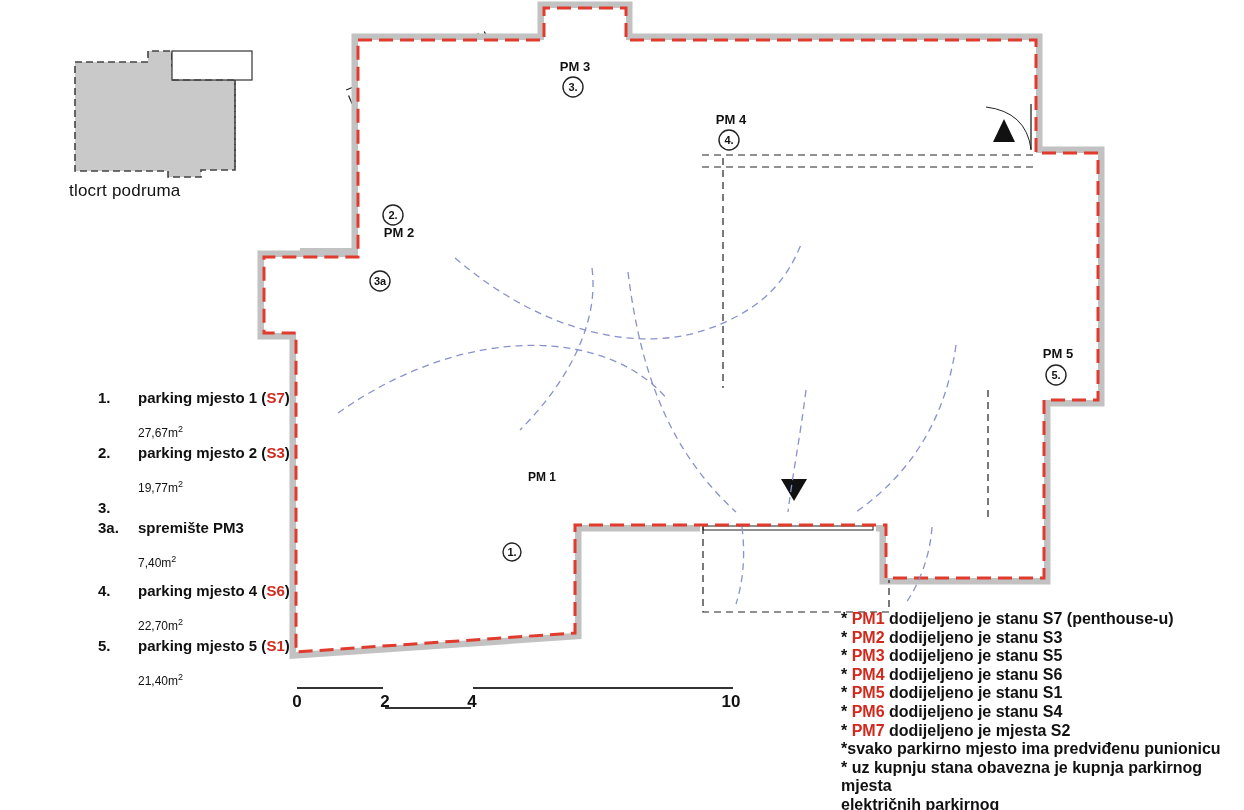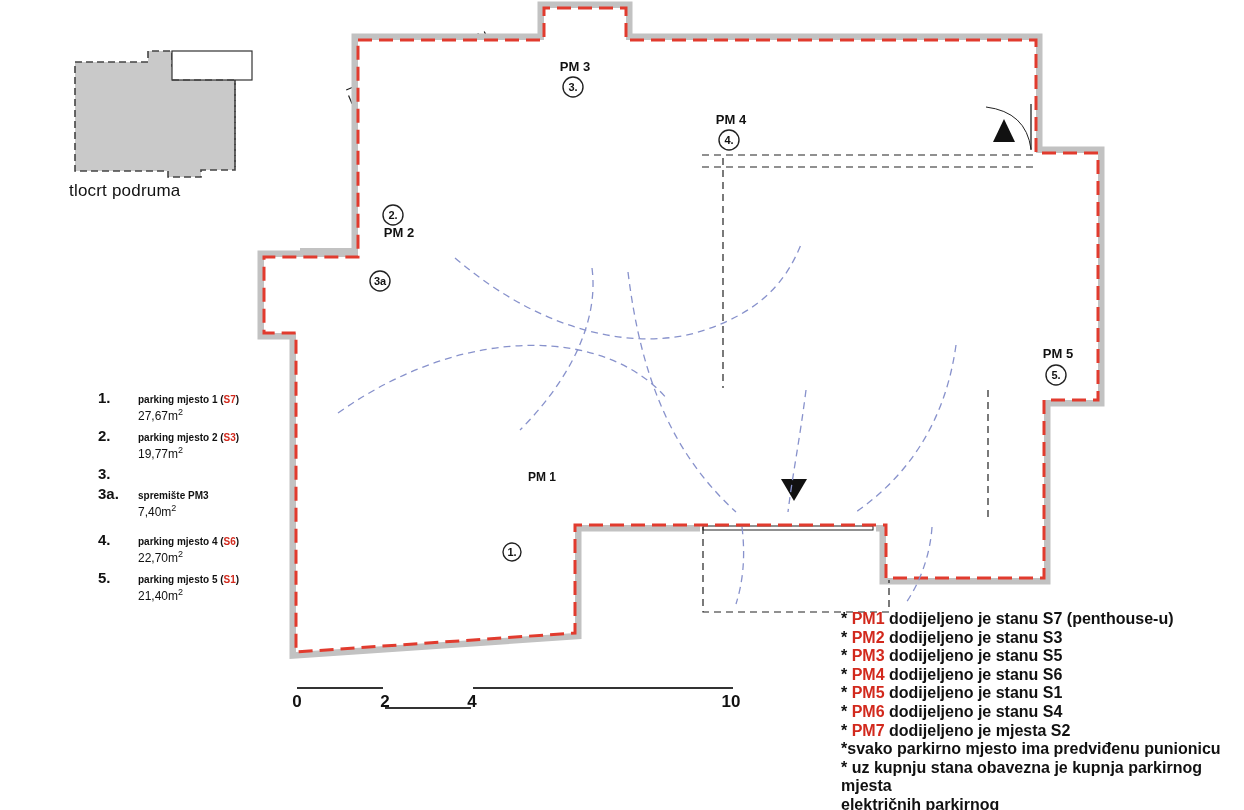--- a/index.html
+++ b/index.html
@@ -7,22 +7,22 @@
     width:1244px;height:810px;position:relative;overflow:hidden;
     background:#ffffff;font-family:"Liberation Sans",sans-serif;color:#111;
   }
   svg.plan{position:absolute;left:0;top:0}
   .caption{position:absolute;left:69px;top:181px;font-weight:normal;font-size:17px;letter-spacing:.2px}
   
   .legend-left{position:absolute;left:98px;top:389px;width:215px}
   .ll-item{display:flex;margin-bottom:3px}
   .ll-item.gap{margin-top:11px}
   .ll-num{width:40px;flex:none;font-weight:bold;font-size:15px;line-height:17px}
-  .ll-title{font-weight:bold;font-size:10px;line-height:17px}
-  .ll-area{display:block;font-size:12px;line-height:15px;margin-top:1px}
+  .ll-title{font-weight:bold;font-size:15px;line-height:17px}
+  .ll-area{display:block;font-size:12px;line-height:15px;margin-top:19px}
   .ll-area sup{font-size:9px;line-height:0}
   .red{color:#d2291d}
   
   .legend-right{position:absolute;left:841px;top:610px;width:400px;
     font-weight:bold;font-size:16px;line-height:18.6px}
   .rl-code{color:#d2291d}
 </style>
 </head>
 <body>
 

